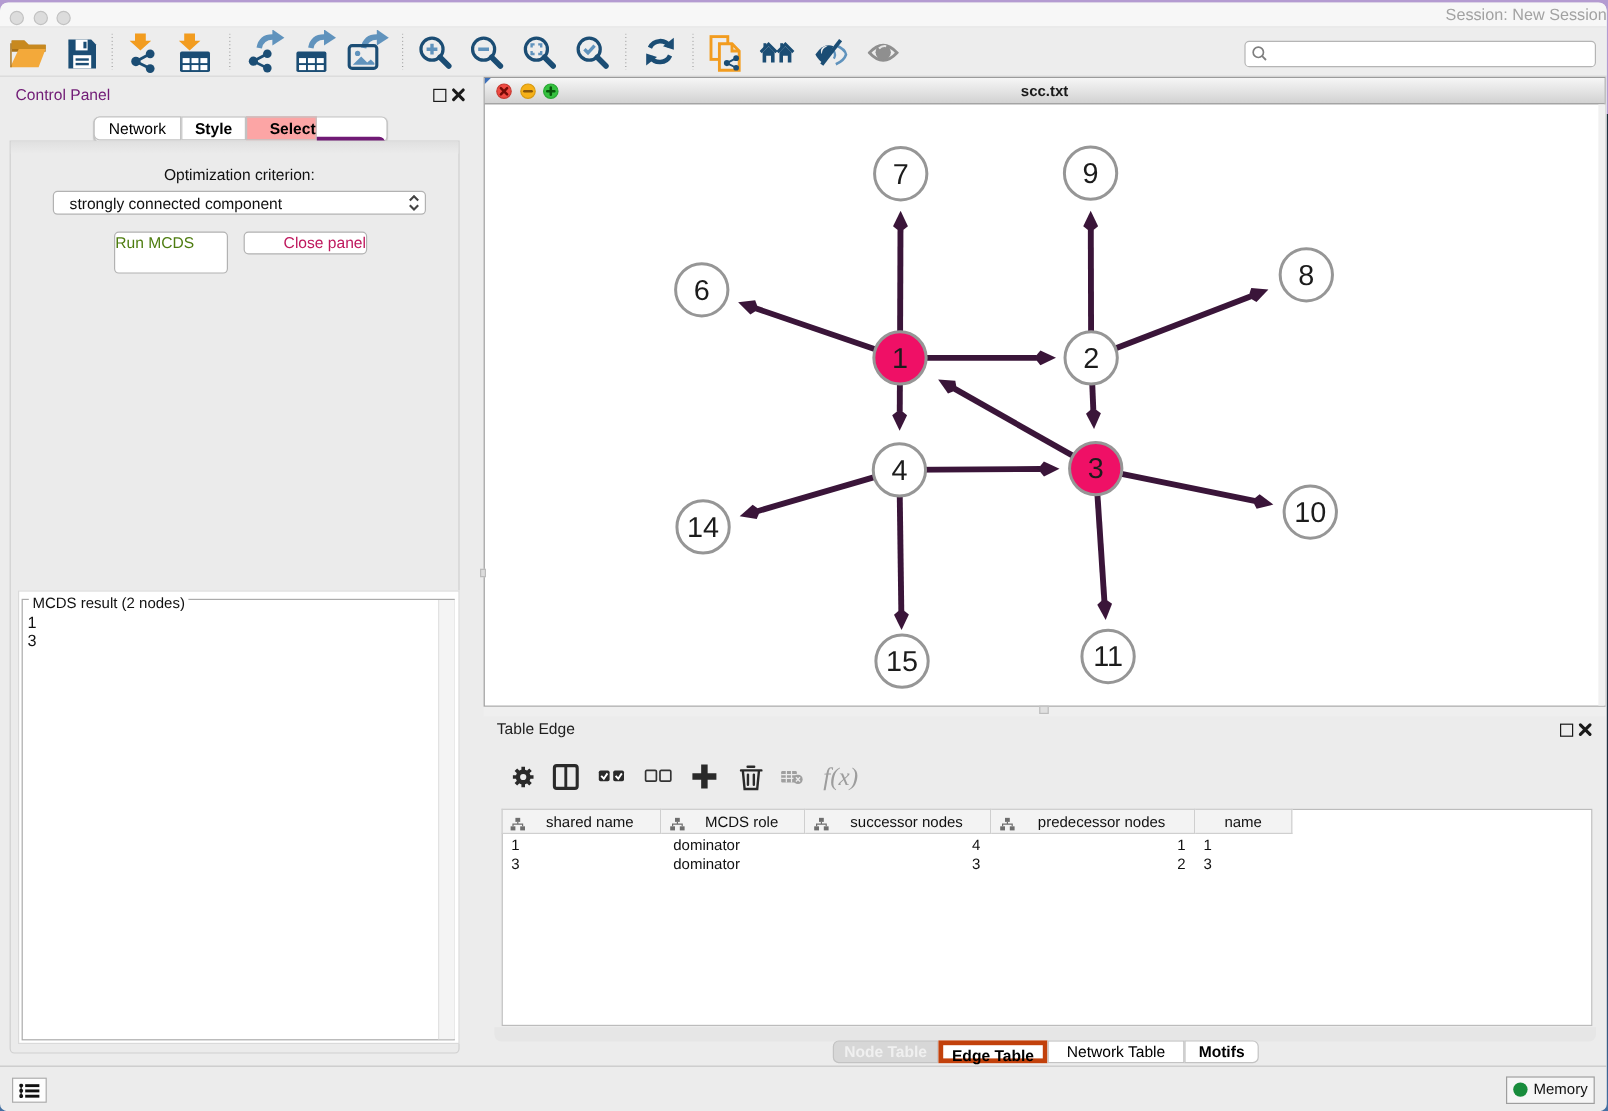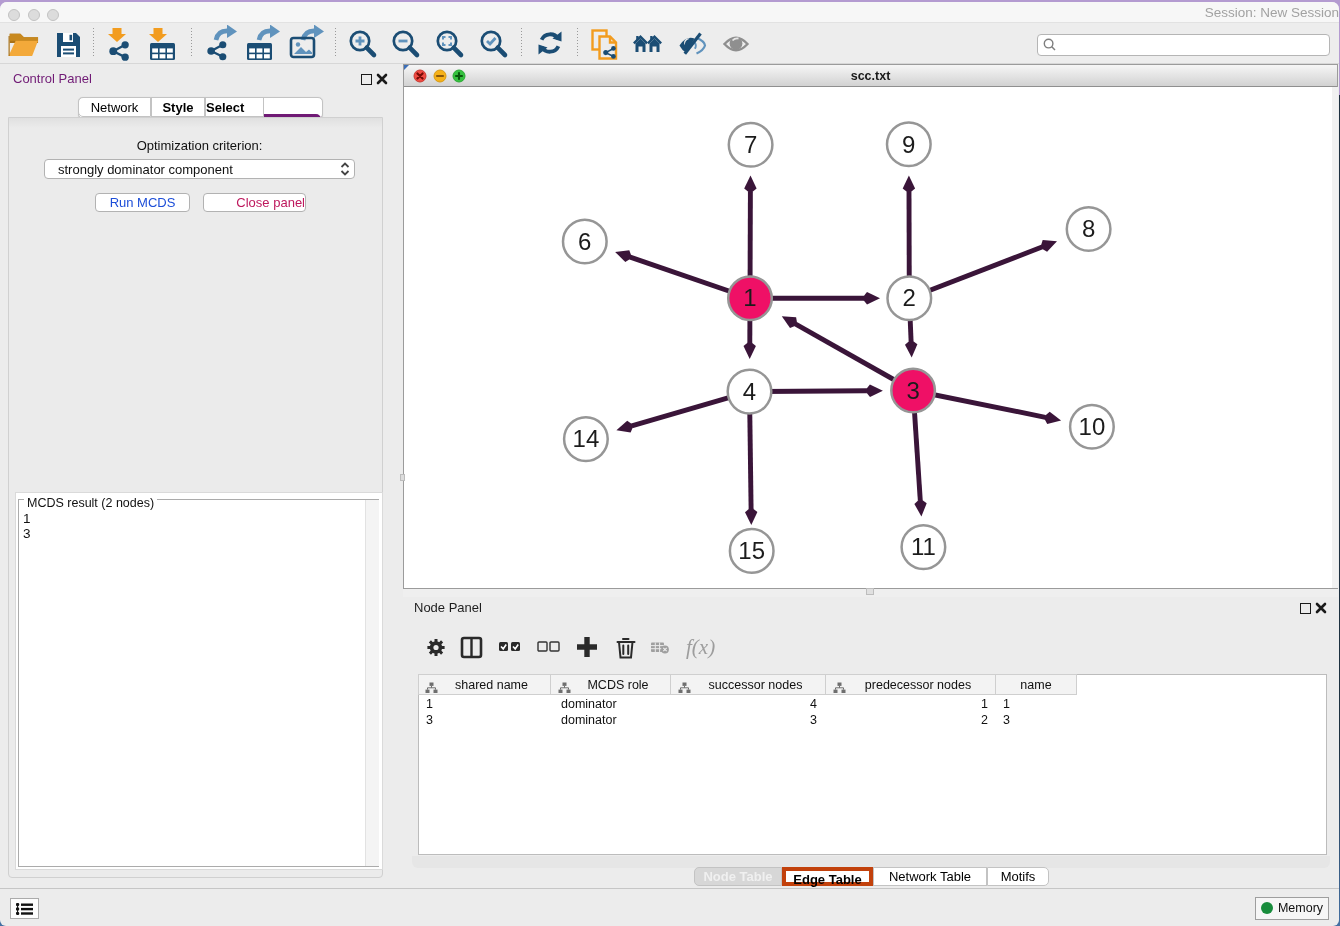--- a/index.html
+++ b/index.html
@@ -202,30 +202,30 @@
     <path d="M8.8 8.8 L12 12" stroke="#7e7e7e" stroke-width="1.5"></path>
   </svg>
 <div style="position:absolute;left:13px;top:71px;font-size:13px;color:#701a75">Control Panel</div>
 <div style="position:absolute;left:361px;top:74px;width:9px;height:9px;border:1.6px solid #1a1a1a"></div>
 <svg style="position:absolute;left:376px;top:73px" width="12" height="12" viewBox="0 0 12 12">
     <path d="M2 2 L10 10 M10 2 L2 10" stroke="#1a1a1a" stroke-width="2.6" stroke-linecap="round"></path>
   </svg>
 <div style="position:absolute;left:78px;top:97px;width:243px;height:20px;border:1px solid #c3c3c3;border-radius:5px;background:#fff;box-shadow:0 .5px 1px rgba(0,0,0,.15)"></div>
 <div style="position:absolute;left:78px;top:97px;width:73px;height:20px;border-radius:5px 0 0 5px;background:#fff;border:1px solid #c3c3c3;box-sizing:border-box;font-size:13px;font-weight:normal;color:#000;text-align:center;line-height:19px">Network</div>
 <div style="position:absolute;left:151px;top:97px;width:54px;height:20px;background:#fff;border:1px solid #c3c3c3;box-sizing:border-box;font-size:13px;font-weight:bold;color:#000;text-align:center;line-height:19px">Style</div>
-<div style="position:absolute;left:205px;top:97px;width:59px;height:20px;background:#ffffff;border:1px solid #c3c3c3;box-sizing:border-box;font-size:13px;font-weight:bold;color:#000;text-align:left;line-height:19px">Select</div>
+<div style="position:absolute;left:205px;top:97px;width:59px;height:20px;background:#fca5a5;border:1px solid #c3c3c3;box-sizing:border-box;font-size:13px;font-weight:bold;color:#000;text-align:right;line-height:19px">Select</div>
 <div style="position:absolute;left:264px;top:114px;width:57px;height:20px;border-radius:0 5px 5px 0;background:#6d28d9;border:6px solid #701a75;box-sizing:border-box;font-size:13px;font-weight:bold;color:#f5f5f5;text-align:center;line-height:19px">MCDS</div>
 <div style="position:absolute;left:8px;top:117px;width:375px;height:761px;background:#ebebeb;border:1px solid #d0d0d0;border-radius:0 0 4px 4px;box-sizing:border-box"></div>
 <div style="position:absolute;left:9px;top:118px;width:373px;height:10px;background:linear-gradient(#e0e0e0,#ebebeb)"></div>
 <div style="position:absolute;left:0px;top:138px;width:399px;text-align:center;font-size:13px;color:#111">Optimization criterion:</div>
-<div style="position:absolute;left:44px;top:159px;width:311px;height:20px;background:#fff;border:1px solid #b2b2b2;border-radius:4px;box-sizing:border-box;font-size:13px;color:#111;line-height:20px;padding-left:13px">strongly dominator component</div>
+<div style="position:absolute;left:44px;top:159px;width:311px;height:20px;background:#fff;border:1px solid #b2b2b2;border-radius:4px;box-sizing:border-box;font-size:13px;color:#111;line-height:20px;padding-left:13px">strongly connected component</div>
 <svg style="position:absolute;left:339px;top:162px" width="12" height="14" viewBox="0 0 12 14">
     <path d="M2.5 5 L6 1.5 9.5 5 M2.5 9 L6 12.5 9.5 9" stroke="#444" stroke-width="1.8" fill="none"></path>
   </svg>
-<div style="position:absolute;left:95px;top:193px;width:95px;height:19px;background:#fff;border:1px solid #b2b2b2;border-radius:4px;box-sizing:border-box;font-size:13px;color:#1d4ed8;text-align:center;line-height:17px">Run MCDS</div>
+<div style="position:absolute;left:95px;top:193px;width:95px;height:35px;background:#fff;border:1px solid #b2b2b2;border-radius:4px;box-sizing:border-box;font-size:13px;color:#4d7c0f;text-align:left;line-height:17px">Run MCDS</div>
 <div style="position:absolute;left:203px;top:193px;width:103px;height:19px;background:#fff;border:1px solid #b2b2b2;border-radius:4px;box-sizing:border-box;font-size:13px;color:#be185d;text-align:right;line-height:17px">Close panel</div>
 <div style="position:absolute;left:15px;top:492px;width:368px;height:378px;background:#fff;border:1px solid #dadada;box-sizing:border-box"></div>
 <div style="position:absolute;left:18px;top:499px;width:361px;height:368px;border:1px solid #ababab;box-sizing:border-box"></div>
 <div style="position:absolute;left:24px;top:496px;background:#fff;padding:0 3px;font-size:12.5px;color:#111">MCDS result (2 nodes)</div>
 <div style="position:absolute;left:23px;top:512px;font-size:13.5px;color:#111;line-height:14.5px">1<br>3</div>
 <div style="position:absolute;left:365px;top:500px;width:13px;height:366px;background:#f4f4f4;border-left:1px solid #e2e2e2"></div>
 <div style="position:absolute;left:403px;top:64px;width:935px;height:525px;border:1px solid #9b9b9b;box-sizing:border-box;background:#fff"></div>
 <div style="position:absolute;left:404px;top:65px;width:933px;height:22px;background:linear-gradient(#f6f6f6,#d2d2d2);border-bottom:1px solid #8f8f8f;box-sizing:border-box"></div>
 <div style="position:absolute;left:404px;top:69px;width:933px;text-align:center;font-size:12.5px;font-weight:bold;color:#1a1a1a">scc.txt</div>
 <div style="position:absolute;left:404px;top:65px;width:0;height:0;border-top:5px solid #3d6fb8;border-right:5px solid transparent"></div>
@@ -296,21 +296,21 @@
 <text x="1091.9" y="434.9" font-family="Liberation Sans, sans-serif" font-size="24" fill="#1c1c1c" text-anchor="middle">10</text>
 <circle cx="751.7" cy="550.9" r="21.8" fill="#ffffff" stroke="#969696" stroke-width="2.5"></circle>
 <text x="751.7" y="559.1" font-family="Liberation Sans, sans-serif" font-size="24" fill="#1c1c1c" text-anchor="middle">15</text>
 <circle cx="923.4" cy="547.1" r="21.8" fill="#ffffff" stroke="#969696" stroke-width="2.5"></circle>
 <text x="923.4" y="555.3" font-family="Liberation Sans, sans-serif" font-size="24" fill="#1c1c1c" text-anchor="middle">11</text>
 </svg>
 <div style="position:absolute;left:1332px;top:87px;width:6px;height:501px;background:#f1f1f1"></div>
 <div style="position:absolute;left:403px;top:589px;width:935px;height:8px;background:#efefef"></div>
 <div style="position:absolute;left:866px;top:588px;width:8px;height:7px;background:#e0e0e0;border:1px solid #bdbdbd;box-sizing:border-box"></div>
 <div style="position:absolute;left:399.5px;top:473.5px;width:5px;height:7px;background:#dcdcdc;border:1px solid #bcbcbc;box-sizing:border-box"></div>
-<div style="position:absolute;left:414px;top:600px;font-size:13px;color:#1e1e1e">Node Panel</div>
+<div style="position:absolute;left:414px;top:600px;font-size:13px;color:#1e1e1e">Table Edge</div>
 <div style="position:absolute;left:1300px;top:603px;width:9px;height:9px;border:1.6px solid #1a1a1a"></div>
 <svg style="position:absolute;left:1315px;top:602px" width="12" height="12" viewBox="0 0 12 12">
     <path d="M2 2 L10 10 M10 2 L2 10" stroke="#1a1a1a" stroke-width="2.6" stroke-linecap="round"></path>
   </svg>
 <svg style="position:absolute;left:424px;top:635px" width="300" height="26" viewBox="0 0 300 26">
       <g fill="#2a2a2a">
         <g transform="translate(12,12.5)">
           <circle r="6.2"></circle>
         <circle r="2.6" fill="#ececec"></circle>
           <g stroke="#2a2a2a" stroke-width="3">
@@ -384,21 +384,21 @@
 <div style="position:absolute;left:1003px;top:697px;font-size:12.5px;color:#111">1</div>
 <div style="position:absolute;left:426px;top:713px;font-size:12.5px;color:#111">3</div>
 <div style="position:absolute;left:561px;top:713px;font-size:12.5px;color:#111">dominator</div>
 <div style="position:absolute;left:671px;top:713px;width:146px;text-align:right;font-size:12.5px;color:#111">3</div>
 <div style="position:absolute;left:826px;top:713px;width:162px;text-align:right;font-size:12.5px;color:#111">2</div>
 <div style="position:absolute;left:1003px;top:713px;font-size:12.5px;color:#111">3</div>
 <div style="position:absolute;left:412px;top:856px;width:918px;height:12px;background:#e6e6e6;border-radius:0 0 6px 6px"></div>
 <div style="position:absolute;left:694px;top:867px;width:88px;height:19px;border-radius:5px 0 0 5px;background:#d7d7d7;border:1px solid #c3c3c3;box-sizing:border-box;font-size:13px;font-weight:bold;color:#f0f0f0;text-align:center;line-height:17px">Node Table</div>
 <div style="position:absolute;left:782px;top:867px;width:91px;height:19px;background:#fff;border:4px solid #c2410c;box-sizing:border-box;font-size:13px;font-weight:bold;color:#000;text-align:center;line-height:17px">Edge Table</div>
 <div style="position:absolute;left:873px;top:867px;width:114px;height:19px;background:#fff;border:1px solid #c3c3c3;box-sizing:border-box;font-size:13px;font-weight:normal;color:#000;text-align:center;line-height:17px">Network Table</div>
-<div style="position:absolute;left:987px;top:867px;width:62px;height:19px;border-radius:0 5px 5px 0;background:#fff;border:1px solid #c3c3c3;box-sizing:border-box;font-size:13px;font-weight:normal;color:#000;text-align:center;line-height:17px">Motifs</div>
+<div style="position:absolute;left:987px;top:867px;width:62px;height:19px;border-radius:0 5px 5px 0;background:#fff;border:1px solid #c3c3c3;box-sizing:border-box;font-size:13px;font-weight:bold;color:#000;text-align:center;line-height:17px">Motifs</div>
 <div style="position:absolute;left:10px;top:898px;width:29px;height:21px;background:#fdfdfd;border:1px solid #ababab;box-sizing:border-box"></div>
 <svg style="position:absolute;left:16px;top:903px" width="17" height="12" viewBox="0 0 17 12">
     <g fill="#111">
       <path d="M1.6 1.6 V10.4" stroke="#111" stroke-width="1"></path>
       <circle cx="1.6" cy="1.6" r="1.7"></circle>
       <circle cx="1.6" cy="6" r="1.7"></circle>
       <circle cx="1.6" cy="10.4" r="1.7"></circle>
       <rect x="5" y="0.5" width="12" height="2.4"></rect>
       <rect x="5" y="4.9" width="12" height="2.4"></rect>
       <rect x="5" y="9.3" width="12" height="2.4"></rect>

